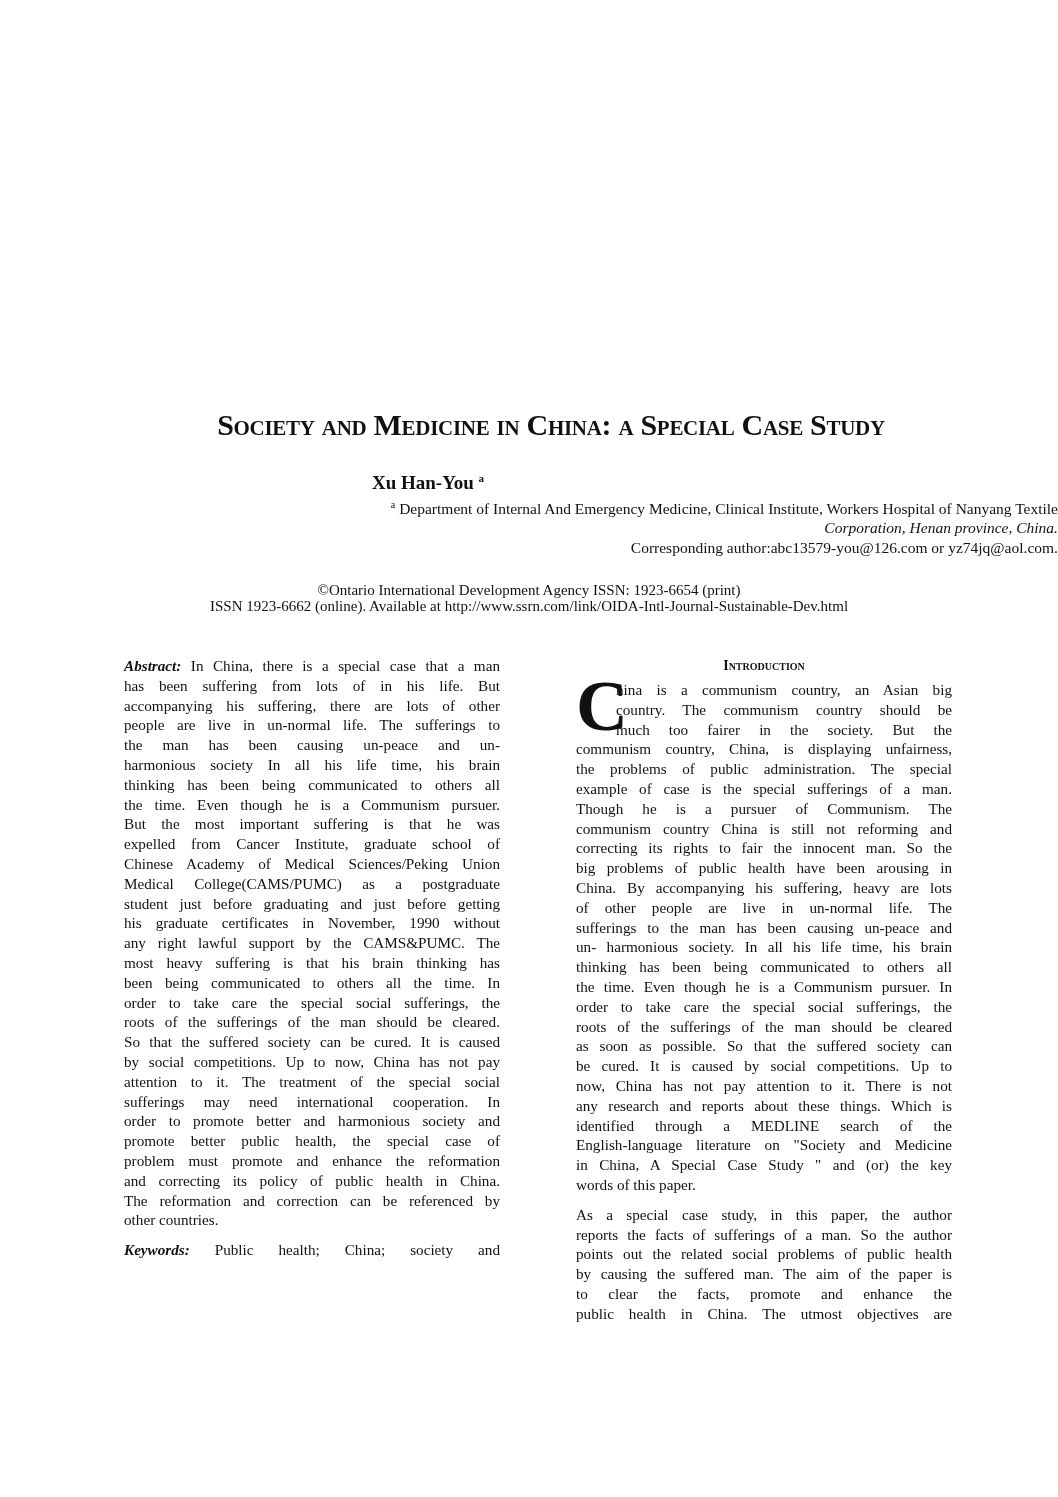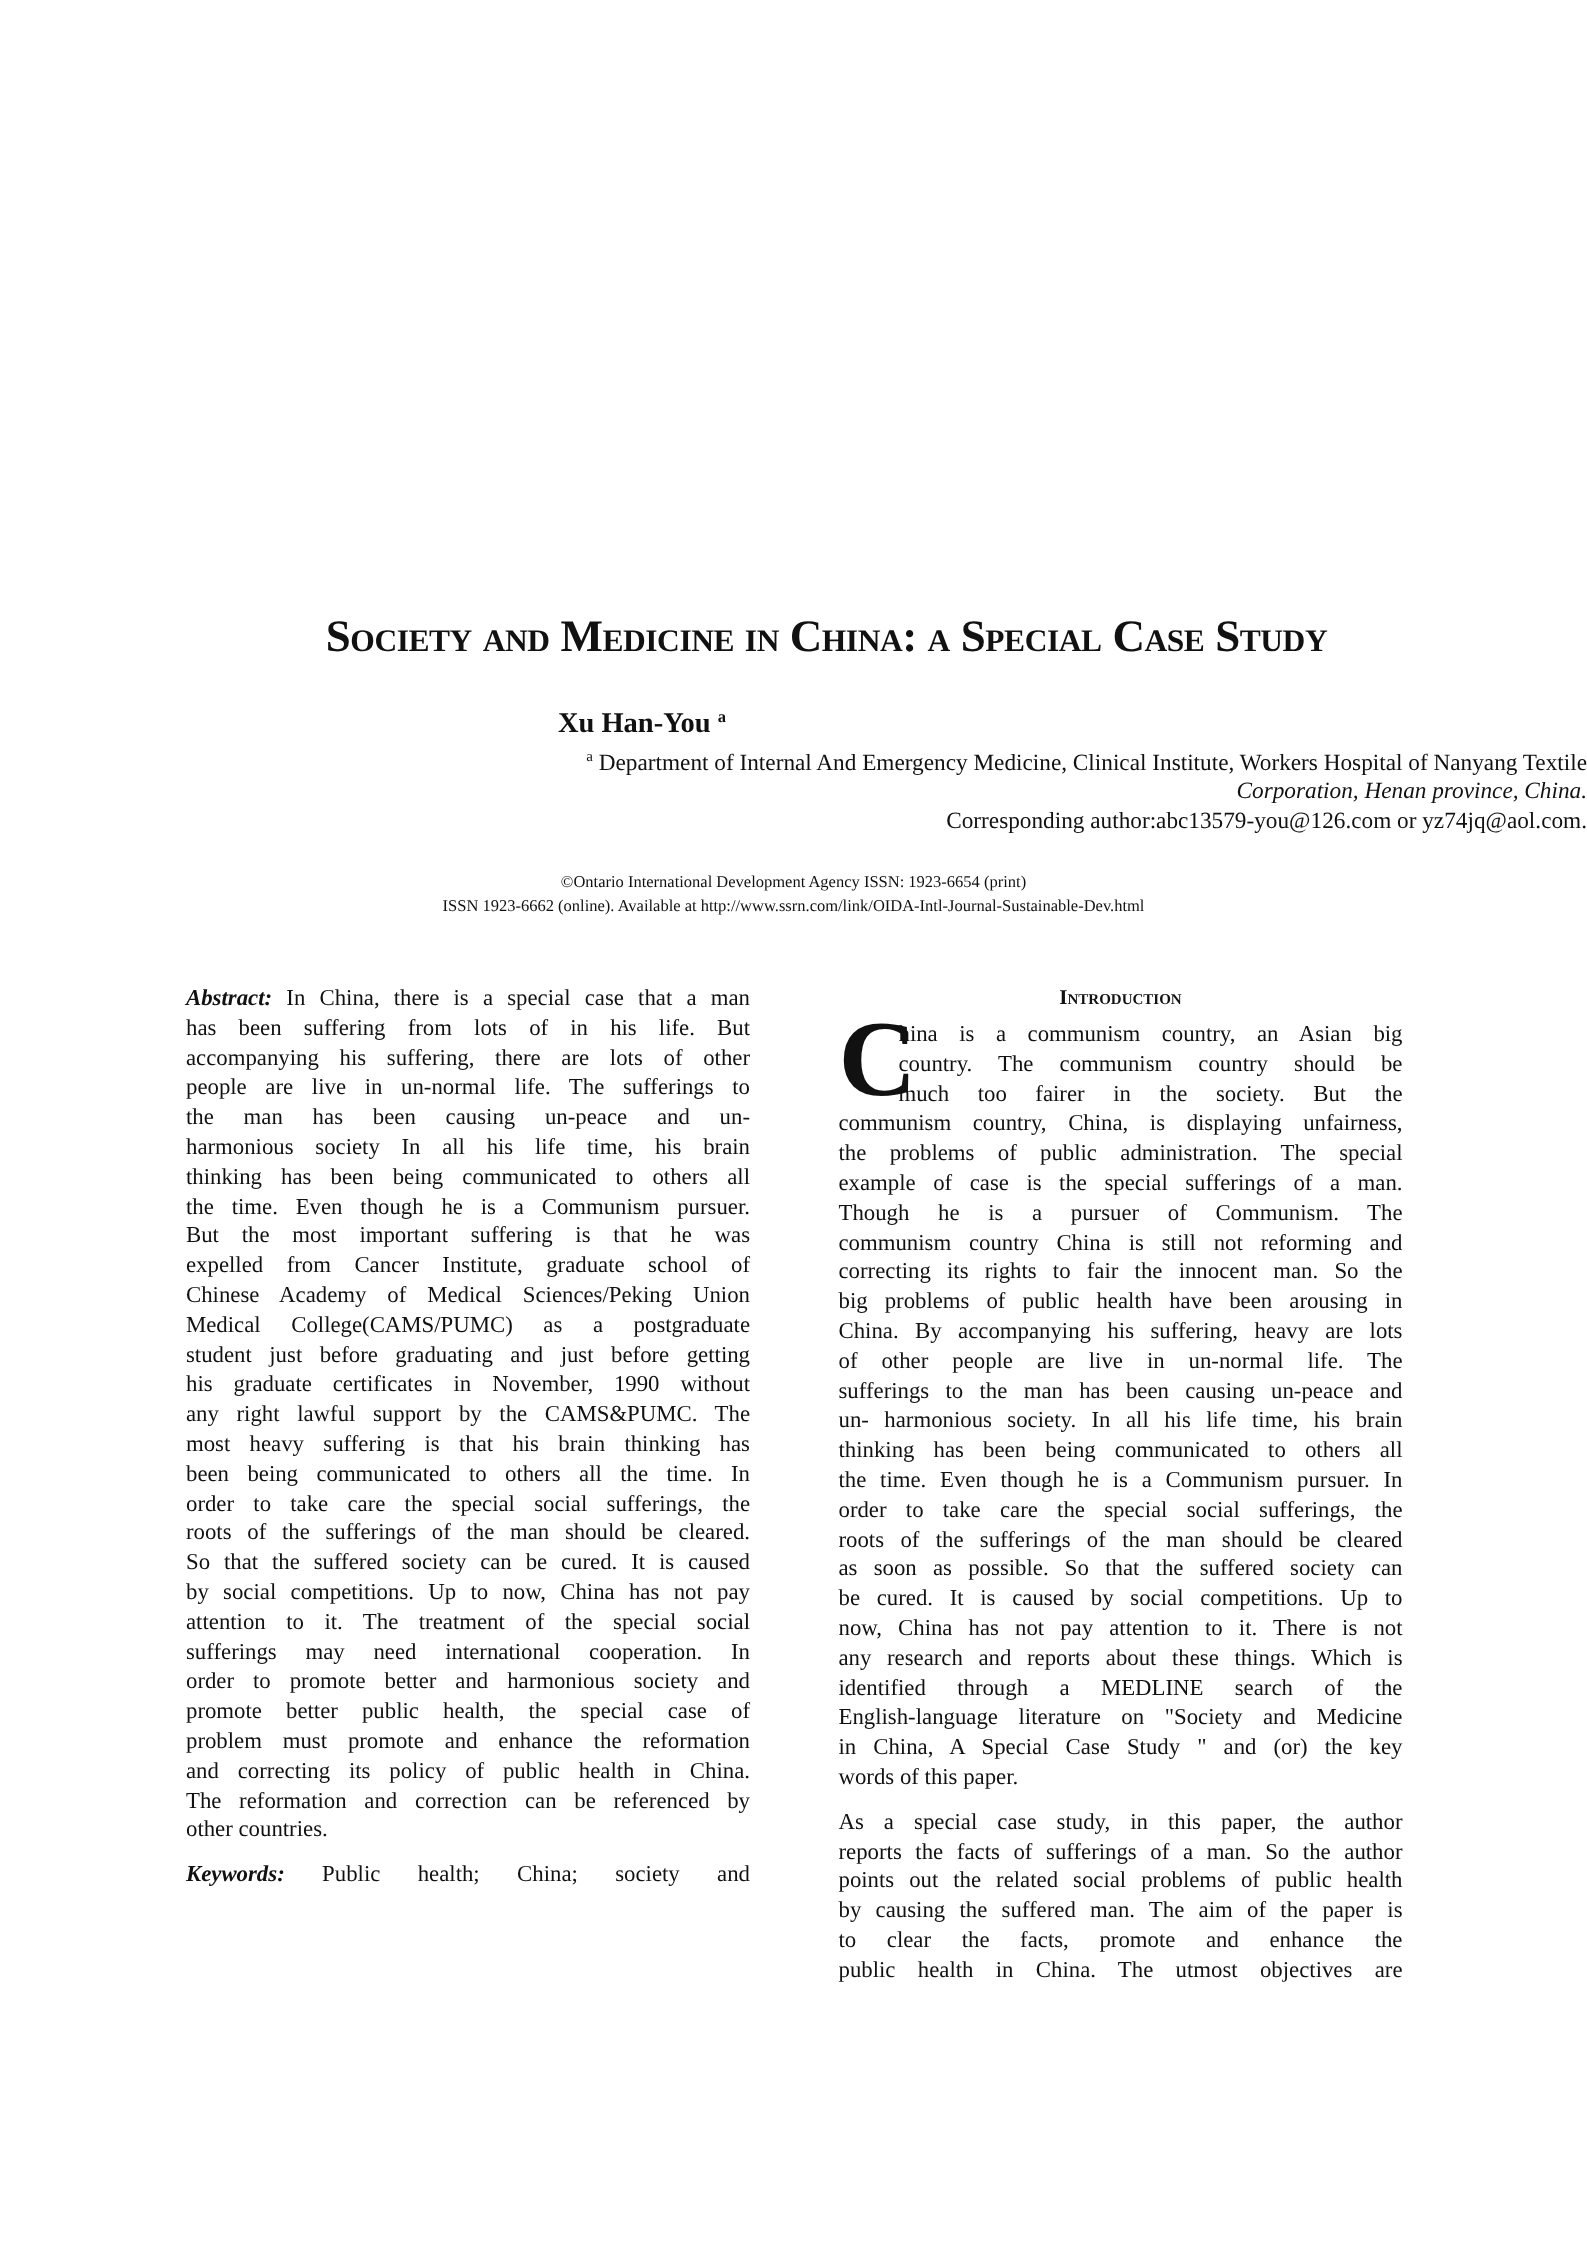--- a/index.html
+++ b/index.html
@@ -5,26 +5,26 @@
   html, body { margin: 0; padding: 0; background: #ffffff; }
   body { width: 1058px; height: 1497px; position: relative; overflow: hidden;
          font-family: "Liberation Serif", "DejaVu Serif", serif; color: #111; }
   .title { position: absolute; left: 0; width: 1058px; top: 408px; text-align: center;
            font-weight: bold; font-size: 30px; letter-spacing: -0.3px; font-variant: small-caps; white-space: nowrap; margin-left: 22px; }
   .author { position: absolute; left: 0; width: 856px; top: 472px; text-align: center;
             font-weight: bold; font-size: 19px; }
   .author sup { font-size: 11px; }
   .affil { position: absolute; left: 0; width: 1058px; text-align: right; font-size: 15.5px; }
   .affil sup { font-size: 10px; }
-  .copy { position: absolute; left: 0; width: 1058px; text-align: center; font-size: 11px; }
+  .copy { position: absolute; left: 0; width: 1058px; text-align: center; font-size: 15px; }
   .col { position: absolute; width: 376px; font-size: 15.2px; line-height: 19.8px; }
   .line { display: block; height: 19.8px; white-space: nowrap; text-align: justify; text-align-last: justify; }
   .line.last { text-align-last: left; }
   .col-left { left: 124px; top: 656px; }
-  .col-right { left: 559px; top: 656px; }
+  .col-right { left: 576px; top: 656px; }
   .section-head { text-align: center; font-weight: bold; font-variant: small-caps; font-size: 14px; height: 24px; line-height: 20px; }
   .dropcap { position: absolute; left: 0; top: 26px; font-size: 72px; line-height: 60px; font-weight: bold; }
   .indent { padding-left: 40px; }
   .gap { height: 10px; }
   b.lbl { font-style: italic; }
 </style>
 </head>
 <body>
 
 <div class="title">Society and Medicine in China: a Special Case Study</div>

